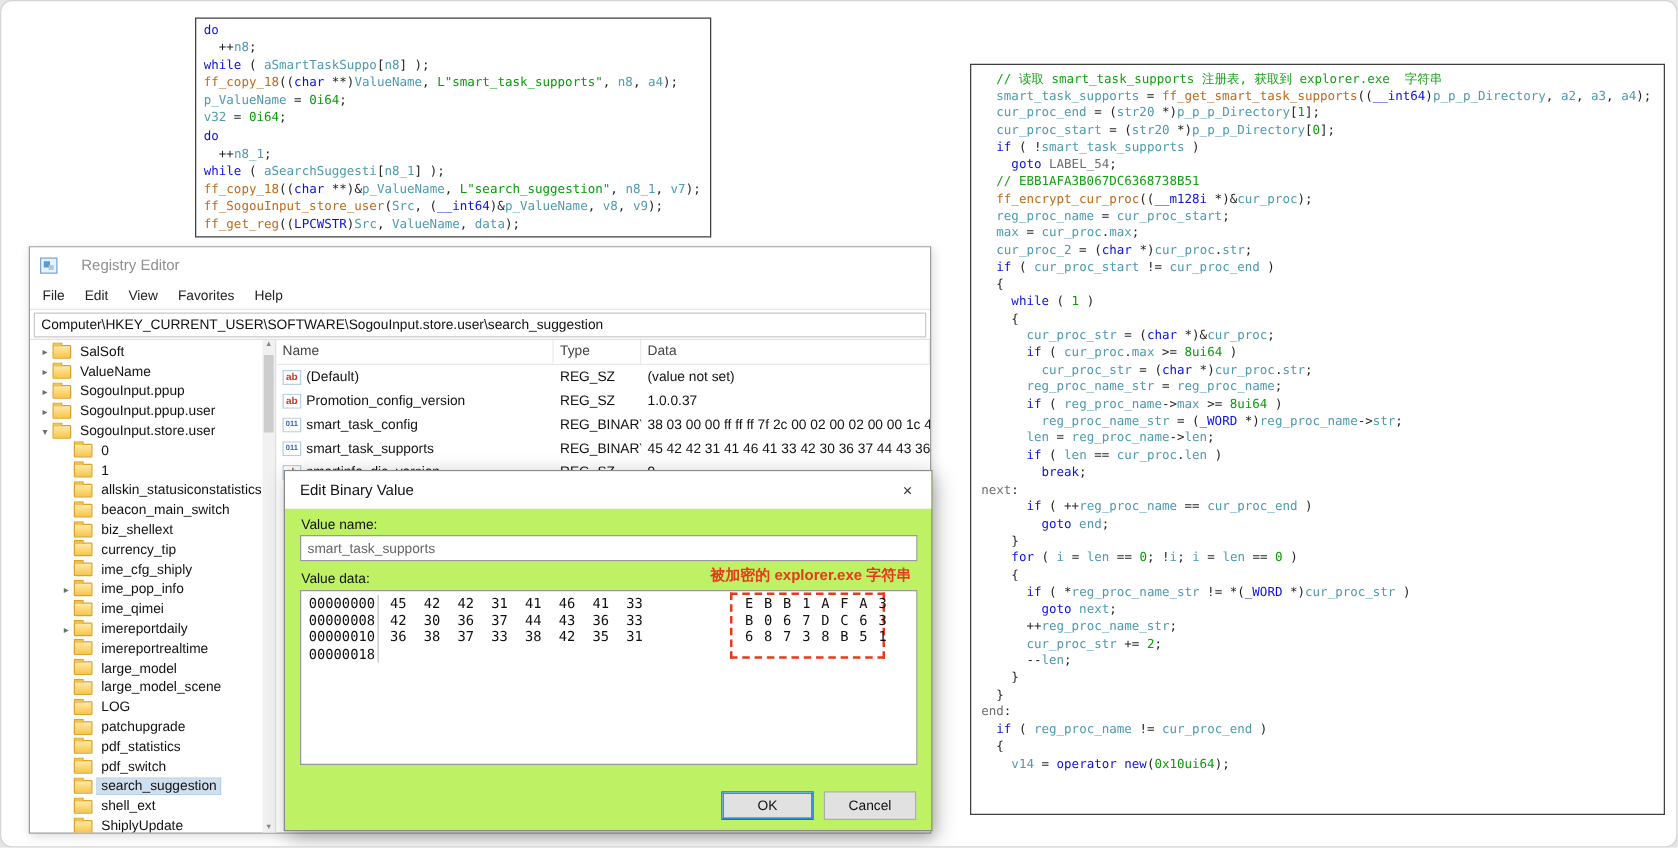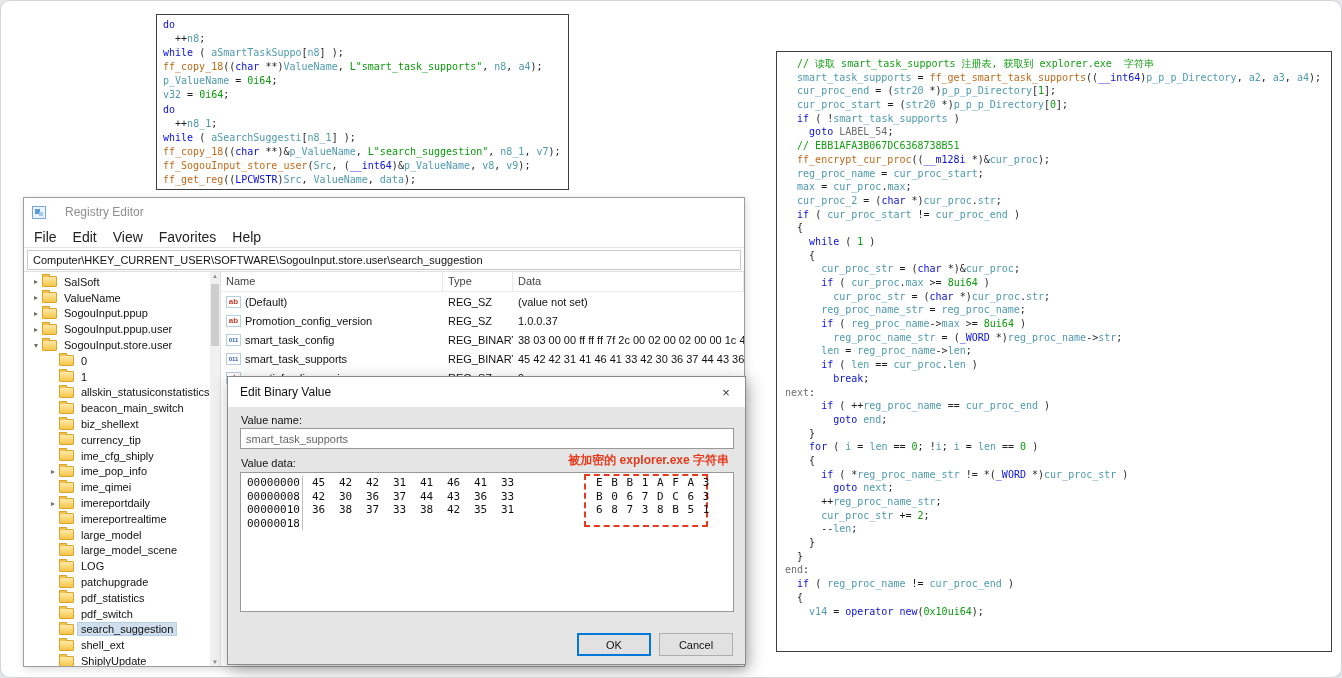--- a/index.html
+++ b/index.html
@@ -21,21 +21,21 @@
   .lbl{color:var(--c-label,#6e6e6e)} .pl{color:var(--c-plain,#1f1f1f)}
 
   
   #regwin{position:absolute;left:22px;top:196px;width:722px;height:470px;background:#fff;
           border:1px solid #9d9d9d;box-shadow:1px 2px 8px rgba(0,0,0,.15)}
   .titlebar{height:28px;display:flex;align-items:center;padding-left:8px;gap:19px;background:#fff}
   .regicon{width:14px;height:13px;border:1px solid #7aa7d6;background:#eaf3fc;position:relative;flex:none}
   .regicon::before{content:"";position:absolute;left:2px;top:2px;width:5px;height:5px;background:#5b9bd5}
   .regicon::after{content:"";position:absolute;right:2px;bottom:2px;width:4px;height:4px;background:#a8c9ea}
   .wtitle{font-size:12px;color:#8f8f8f}
-  .menubar{height:21px;display:flex;align-items:center;font-size:14px;color:#222;padding-left:2px}
+  .menubar{height:21px;display:flex;align-items:center;font-size:11px;color:#222;padding-left:2px}
   .menu-item{padding:1px 8px}
   .addrbar{height:24px;padding:2px 3px;border-top:1px solid #e6e6e6}
   .addrbox{height:20px;border:1px solid #c8c8c8;font-size:11px;display:flex;align-items:center;
            padding-left:5px;color:#111;white-space:nowrap;overflow:hidden}
   .regbody{display:flex;height:395px;border-top:1px solid #e0e0e0}
   .treepane{width:186px;overflow:hidden;padding-top:2px}
   .trow{height:15.8px;display:flex;align-items:center;font-size:11px;color:#111;white-space:nowrap}
   .arrow{width:12px;text-align:center;color:#6f6f6f;font-size:8px;flex:none}
   .folder{width:15px;height:11px;position:relative;flex:none;margin-right:4px;
           background:linear-gradient(#ffe9a8,var(--c-folder,#f7c64a));border:1px solid #dba32a;border-radius:1px}
@@ -53,21 +53,21 @@
   .lheader>div{padding:3px 0 0 5px;border-right:1px solid #eaeaea}
   .lrow{display:grid;grid-template-columns:222px 70px 1fr;height:19px;font-size:11px;color:#111;align-items:center}
   .lrow>div{padding-left:5px;white-space:nowrap;overflow:hidden}
   .lname{display:flex;align-items:center;gap:4px}
   .ricon{width:15px;height:12px;border:1px solid #b9cede;background:#fff;flex:none;
          text-align:center;font-size:8px;line-height:10px;font-weight:bold}
   .ricon.ab{color:#c43b2a}
   .ricon.bin{color:#2b5fb0;font-size:6px;letter-spacing:0;line-height:11px}
 
   
-  #dialog{position:absolute;left:226px;top:375px;width:519px;height:289px;background:#e5e5e5;
+  #dialog{position:absolute;left:226px;top:375px;width:519px;height:289px;background:#bef264;
           border:1px solid #8a8a8a;box-shadow:3px 5px 16px rgba(0,0,0,.3)}
   .dtitlebar{height:30px;background:#fff;display:flex;align-items:center;padding-left:12px}
   .dtitle{font-size:12px;color:#111}
   .dclose{margin-left:auto;width:38px;height:30px;display:flex;align-items:center;justify-content:center;
           color:#333;font-size:13px}
   .vlabel{position:absolute;left:13px;top:37px;font-size:11px;color:#111}
   .vname{position:absolute;left:12px;top:51px;width:494px;height:21px;background:#fff;border:1px solid #999;
          font-size:11px;color:#666;display:flex;align-items:center;padding-left:5px}
   .dlabel{position:absolute;left:13px;top:80px;font-size:11px;color:#111}
   .annotation{position:absolute;right:16px;top:75px;font-size:12px;font-weight:bold;color:var(--c-annotation_red,#e63a1d)}

